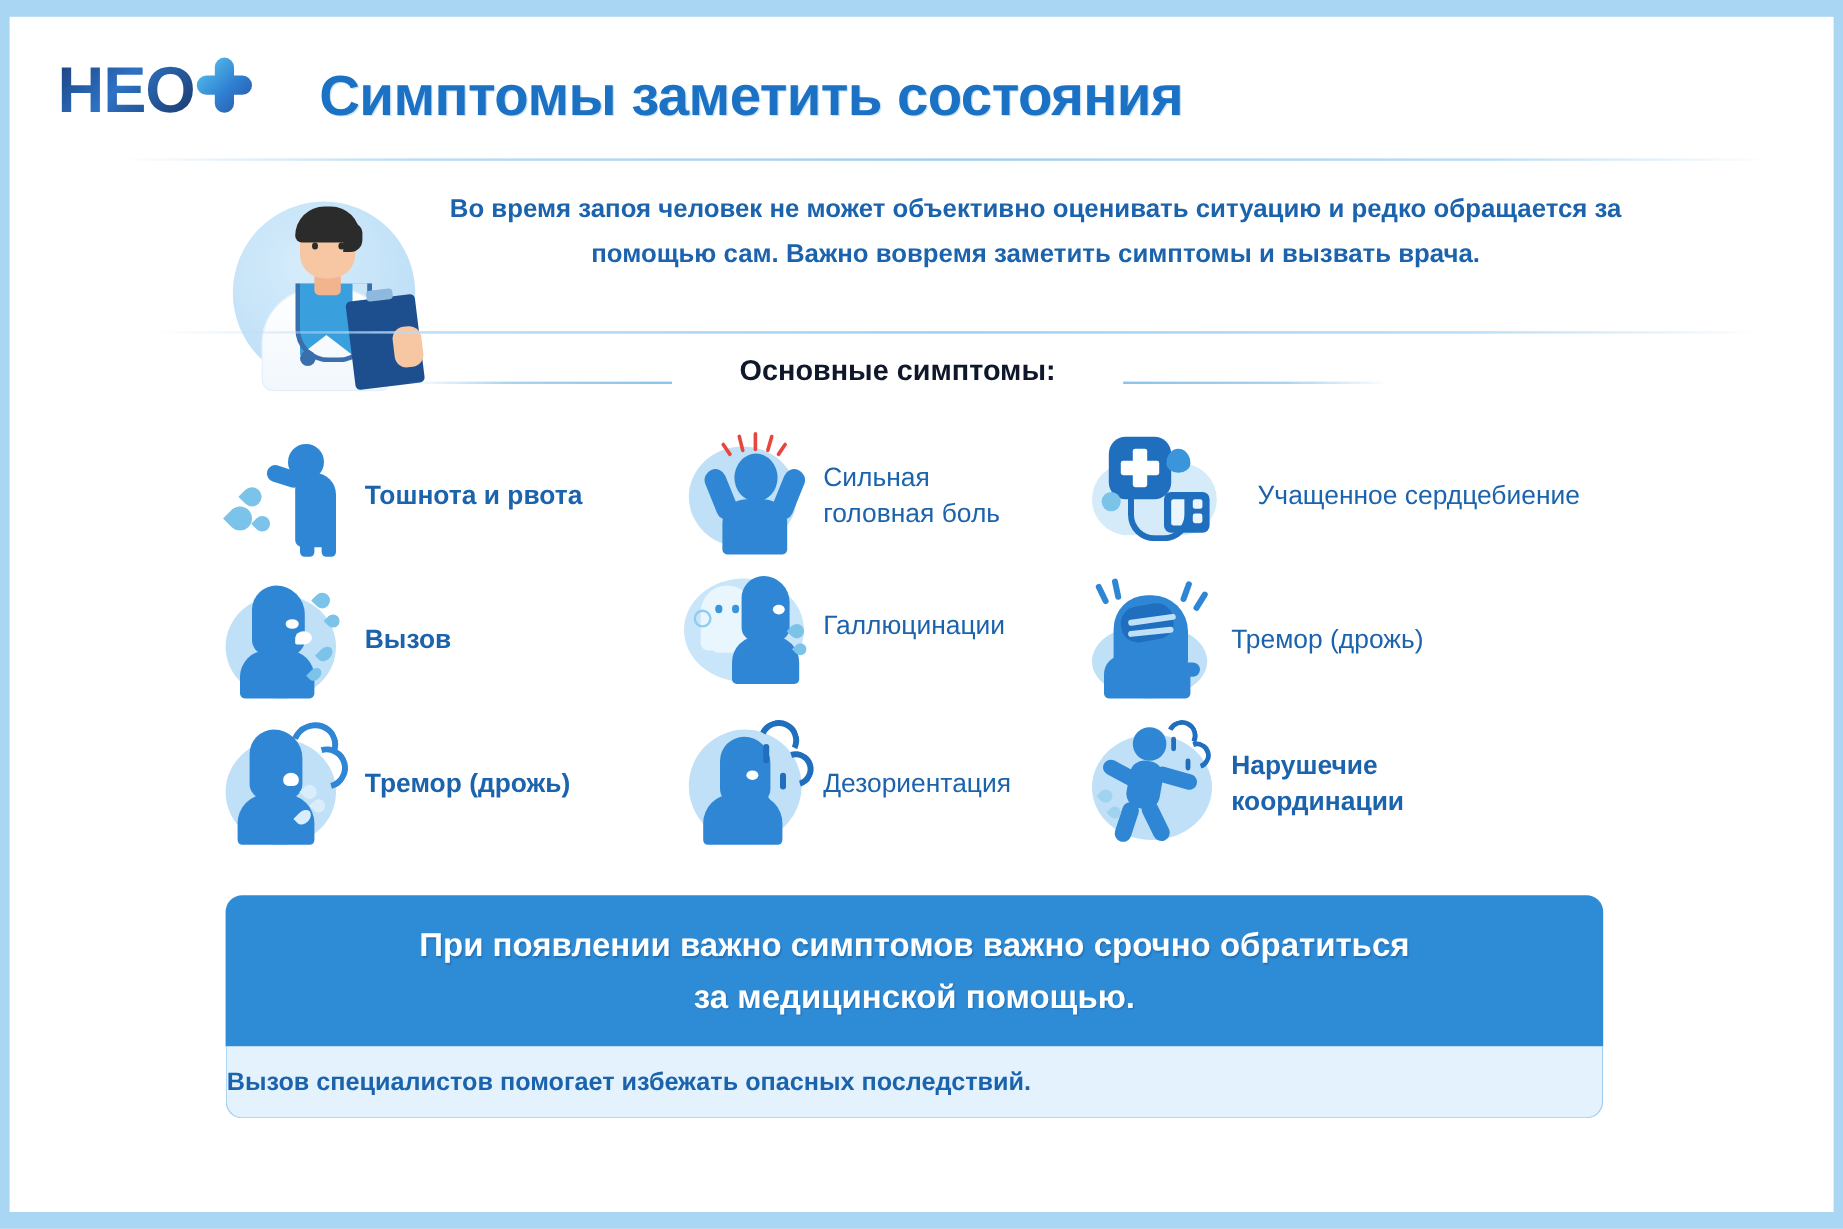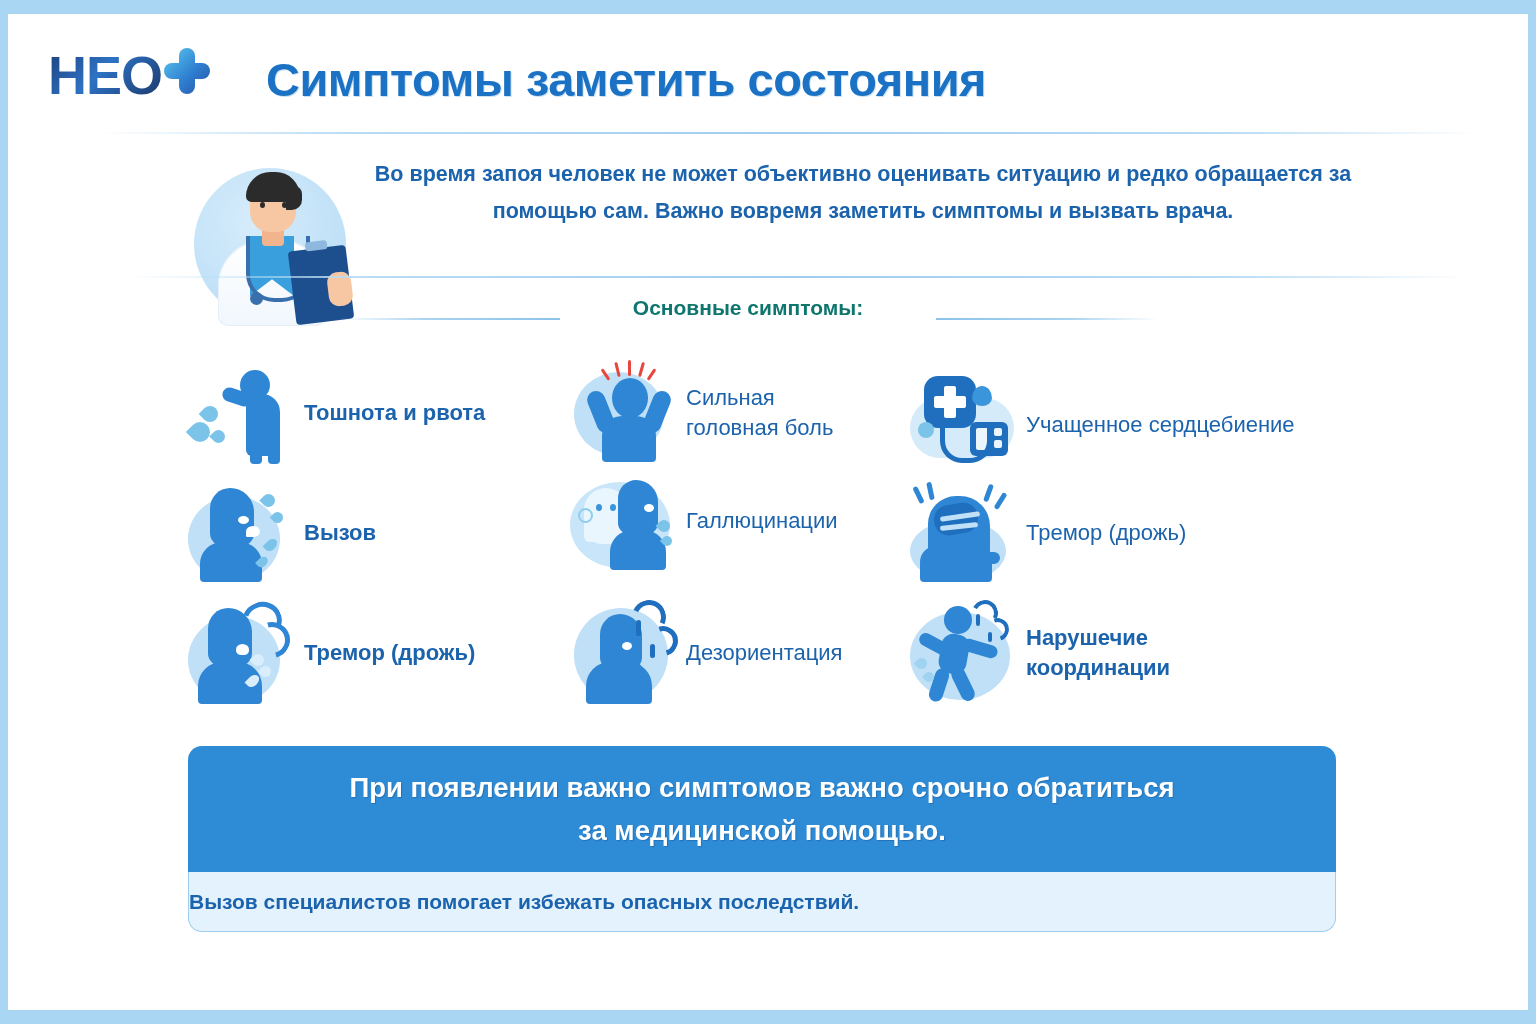--- a/index.html
+++ b/index.html
@@ -139,39 +139,39 @@
     background:linear-gradient(to right,rgba(160,205,240,0) 0%,#a9d3f0 40%,#8cc3ea 100%);
   }
   .section-line.left{left:330px;width:222px;}
   .section-line.right{
     left:928px;width:222px;
     background:linear-gradient(to left,rgba(160,205,240,0) 0%,#a9d3f0 40%,#8cc3ea 100%);
   }
   .section-title{
     position:absolute;left:552px;top:0;width:376px;
     text-align:center;
-    font-size:21px;font-weight:bold;color:#0f766e;
+    font-size:24px;font-weight:bold;color:#0f172a;
   }
 
   
   .grid{
     position:absolute;left:180px;top:340px;width:1160px;height:360px;
   }
   .cell{position:absolute;display:flex;align-items:center;height:118px;}
   .cell .ic{position:relative;width:112px;height:106px;flex:0 0 112px;}
   .cell .lbl{
     font-size:22px;line-height:30px;color:#1b63ad;
     margin-left:4px;white-space:pre-line;
   }
   .cell .lbl.bold{font-weight:bold;}
   .lbl .thin{font-weight:bold;}
 
   .c0{left:0px;  top:0px;}
   .c1{left:382px;top:0px;}
-  .c2{left:722px;top:12px;}
+  .c2{left:722px;top:0px;gap:22px;}
   .c3{left:0px;  top:120px;}
   .c4{left:382px;top:108px;}
   .c5{left:722px;top:120px;}
   .c6{left:0px;  top:240px;}
   .c7{left:382px;top:240px;}
   .c8{left:722px;top:240px;}
 
   
   .blob{
     position:absolute;border-radius:50%;

